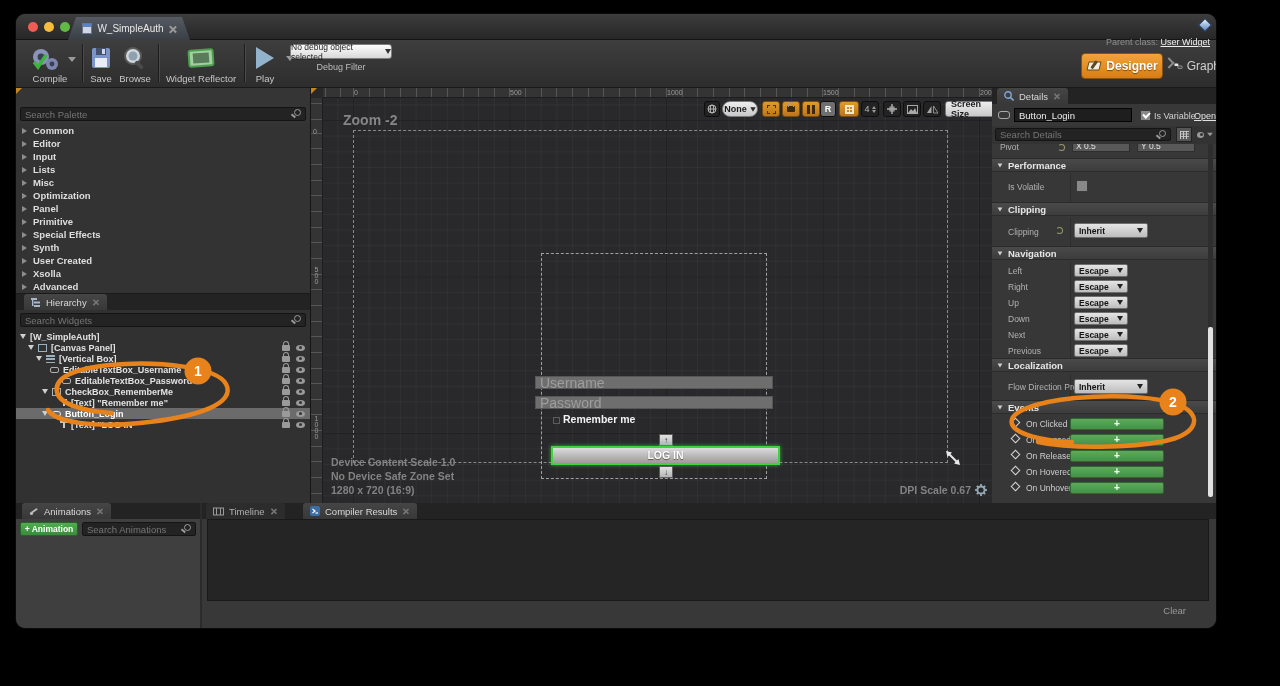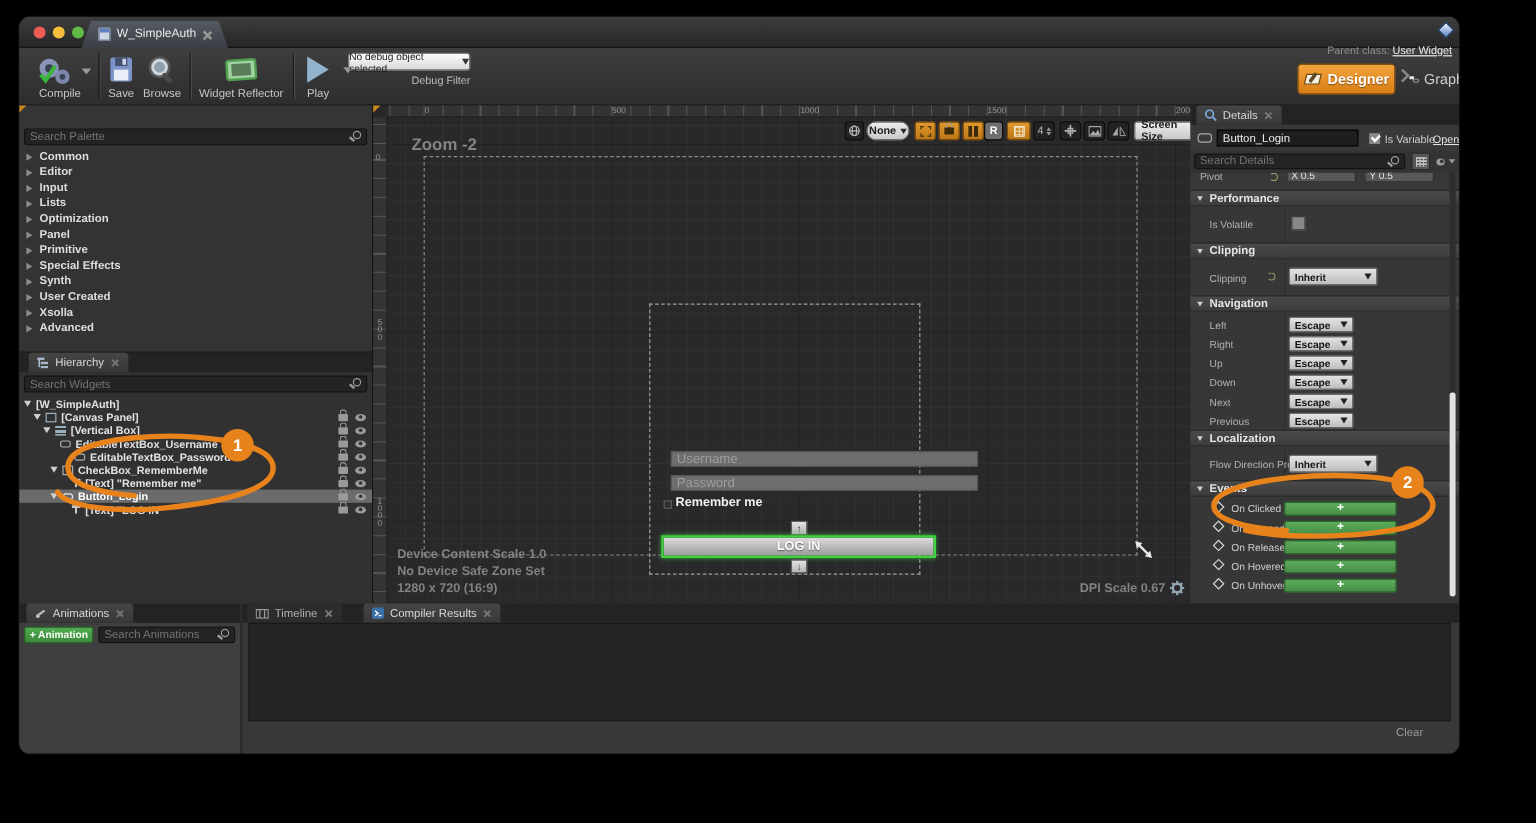--- a/index.html
+++ b/index.html
@@ -74,21 +74,21 @@
       linear-gradient(90deg,rgba(255,255,255,.035) 1px,transparent 1px);
     background-size:156.5px 156.5px,156.5px 156.5px,15.65px 15.65px,15.65px 15.65px;
     background-position:30px 22px; }
   .zoomtxt { position:absolute; left:20px; top:14px; font-size:14px; font-weight:bold; color:#8f8f8f; opacity:.9; }
   .vpbtn { position:absolute; top:13px; height:16px; background:#222; border:1px solid #0e0e0e; border-radius:3px; display:flex; align-items:center; justify-content:center; color:#b8b8b8; font-size:9px; }
   .vpbtn.orange { background:linear-gradient(#e09a2b,#bd7618); border-color:#7c4e0e; color:#3c2a0c; }
   .vpbtn.lite { background:linear-gradient(#ededed,#c9c9c9); border:1px solid #7a7a7a; border-radius:8px; color:#1b1b1b; font-weight:bold; font-size:9px; gap:3px; }
   .vpbtn .caret-d { border-top-color:#2a2a2a; border-left-width:3px; border-right-width:3px; transform:scale(.9); }
   .dashbox { position:absolute; border:1px dashed #8a8a8a; }
   .statustxt { position:absolute; font-size:10.5px; font-weight:bold; color:#828282; white-space:nowrap; }
-  .tb-field { position:absolute; left:236px; width:256px; height:13px; background:#6e6e6e; border:1px solid #565656; font-size:11px; color:#9d9d9d; line-height:12px; padding-left:4px; }
+  .tb-field { position:absolute; left:212px; width:238px; height:13px; background:#6e6e6e; border:1px solid #565656; font-size:14px; color:#9d9d9d; line-height:12px; padding-left:4px; }
   .handlebox { position:absolute; width:14px; height:12px; background:linear-gradient(#e2e2e2,#b5b5b5); border:1px solid #5e5e5e; color:#333; font-size:8px; line-height:11px; text-align:center; }
   .loginbtn { position:absolute; left:228px; width:229px; height:19px; background:linear-gradient(#dcdcdc,#9b9b9b); border:2px solid #3fd43f; box-shadow:0 0 4px rgba(70,230,70,.7); color:#fff; font-size:10.5px; font-weight:bold; text-align:center; line-height:15px; text-shadow:0 1px 1px #555; }
   .cbox { position:absolute; width:7px; height:7px; background:#2d2d2d; border:1px solid #5c5c5c; }
 
   
   .details { left:976px; top:74px; width:224px; height:415px; background:#373737; overflow:hidden; }
   .sechdr { position:absolute; left:0; width:224px; height:14px; background:linear-gradient(#4a4a4a,#3c3c3c); border-top:1px solid #2a2a2a; border-bottom:1px solid #2c2c2c; display:flex; align-items:center; gap:5px; padding-left:5px; }
   .sechdr .tri-dn { transform:scale(.8); }
   .sechdr-txt { font-size:9.5px; font-weight:bold; color:#e6e6e6; }
   .drow-label { position:absolute; left:16px; font-size:8.5px; color:#b2b2b2; white-space:nowrap; overflow:hidden; }
@@ -176,21 +176,21 @@
     <div class="tb-item" style="left:232px;width:34px;">
       <div class="abs" style="left:8px;top:4px;width:0;height:0;border-top:11px solid transparent;border-bottom:11px solid transparent;border-left:18px solid #93b3cc;"></div>
       <div class="tb-label">Play</div>
     </div>
     <div class="abs caret-d" style="left:270px;top:16px;"></div>
 
     <div class="debug-dd">
       <span>No debug object selected</span>
       <span class="caret-d"></span>
     </div>
-    <div class="abs" style="left:274px;top:22px;width:102px;text-align:right;font-size:9px;color:#bdbdbd;">Debug Filter</div>
+    <div class="abs" style="left:274px;top:22px;width:102px;text-align:center;font-size:9px;color:#bdbdbd;">Debug Filter</div>
 
     <div class="parent-class">
       <span>Parent class:</span>
       <b>User Widget</b>
     </div>
     <div class="designer-btn">
       <svg width="16" height="14" viewBox="0 0 16 14">
         <polygon points="1,11 13,11 15,3 3,3" fill="#f4ede0" stroke="#6b4a10"></polygon>
         <rect x="7" y="1" width="3" height="9" rx="1" transform="rotate(35 8 5)" fill="#5a4a2a"></rect>
       </svg>
@@ -221,20 +221,24 @@
             <span class="tri-r"></span>
             <span class="cat-txt">Editor</span>
           </div>
       <div class="cat-row">
             <span class="tri-r"></span>
             <span class="cat-txt">Input</span>
           </div>
       <div class="cat-row">
             <span class="tri-r"></span>
             <span class="cat-txt">Lists</span>
+          </div>
+      <div class="cat-row">
+            <span class="tri-r"></span>
+            <span class="cat-txt">Misc</span>
           </div>
       <div class="cat-row">
             <span class="tri-r"></span>
             <span class="cat-txt">Optimization</span>
           </div>
       <div class="cat-row">
             <span class="tri-r"></span>
             <span class="cat-txt">Panel</span>
           </div>
       <div class="cat-row">

